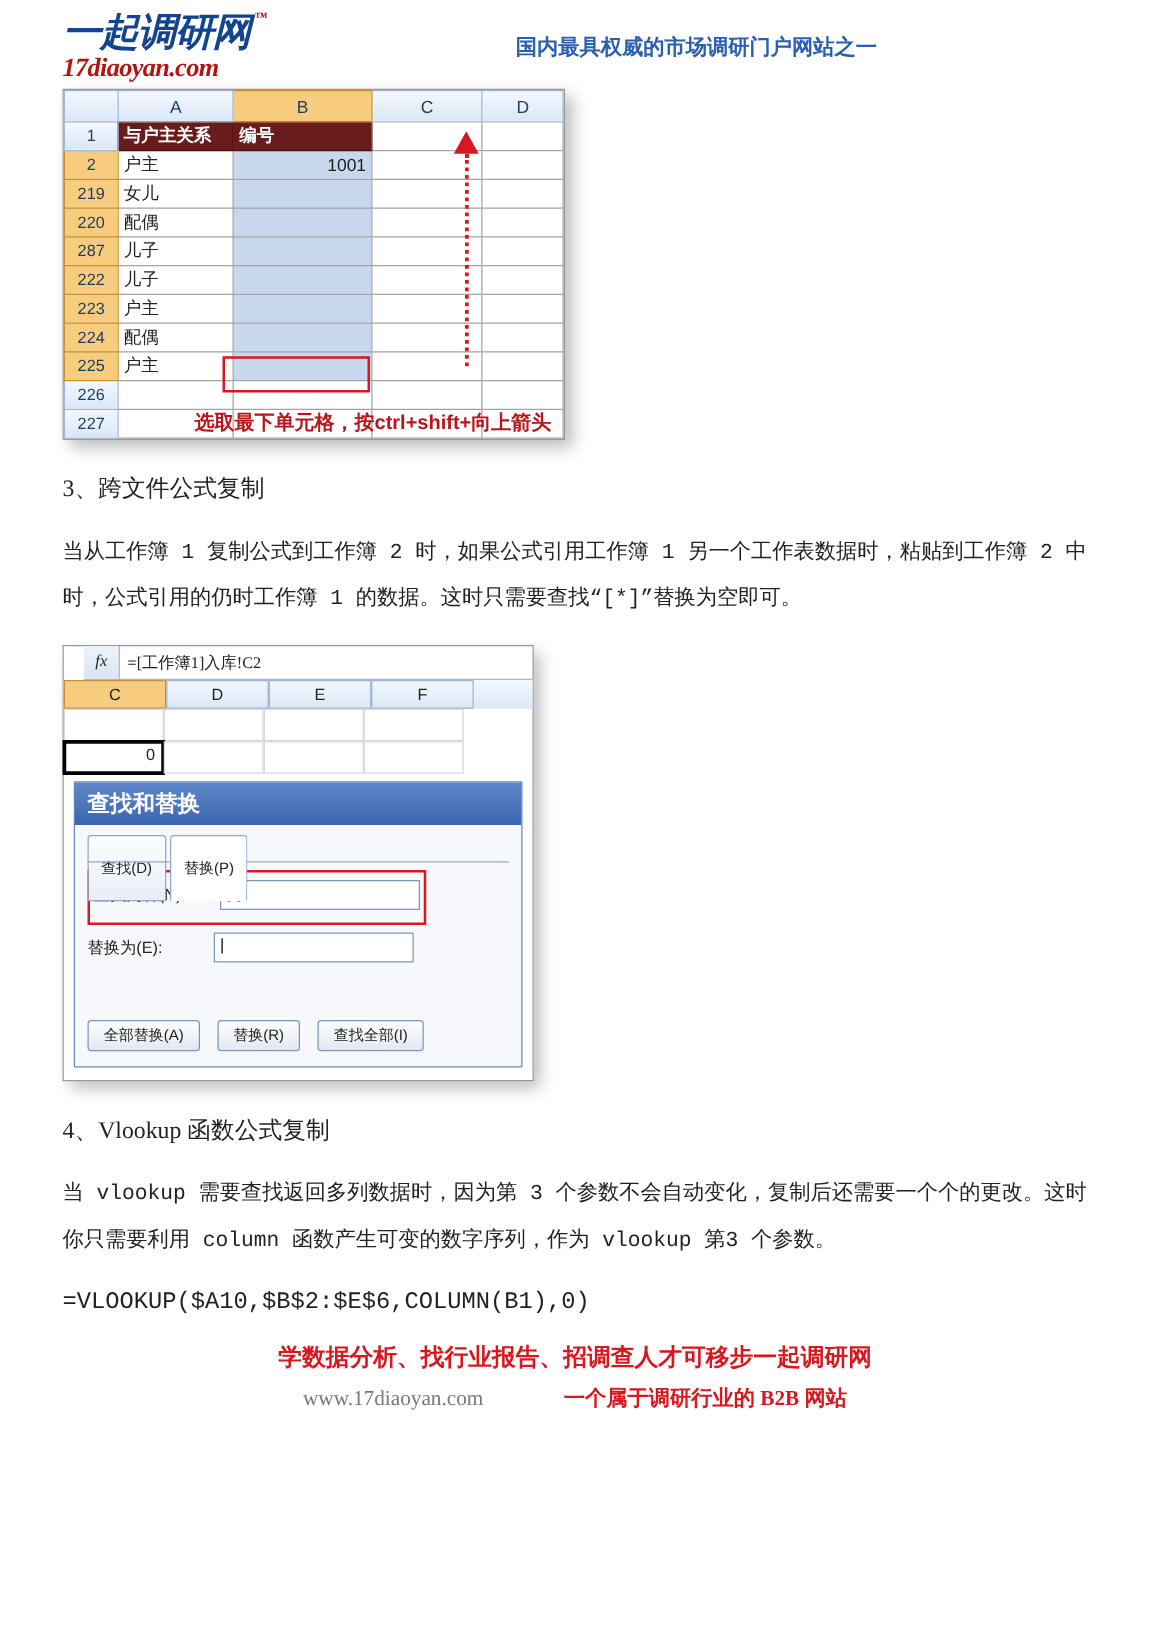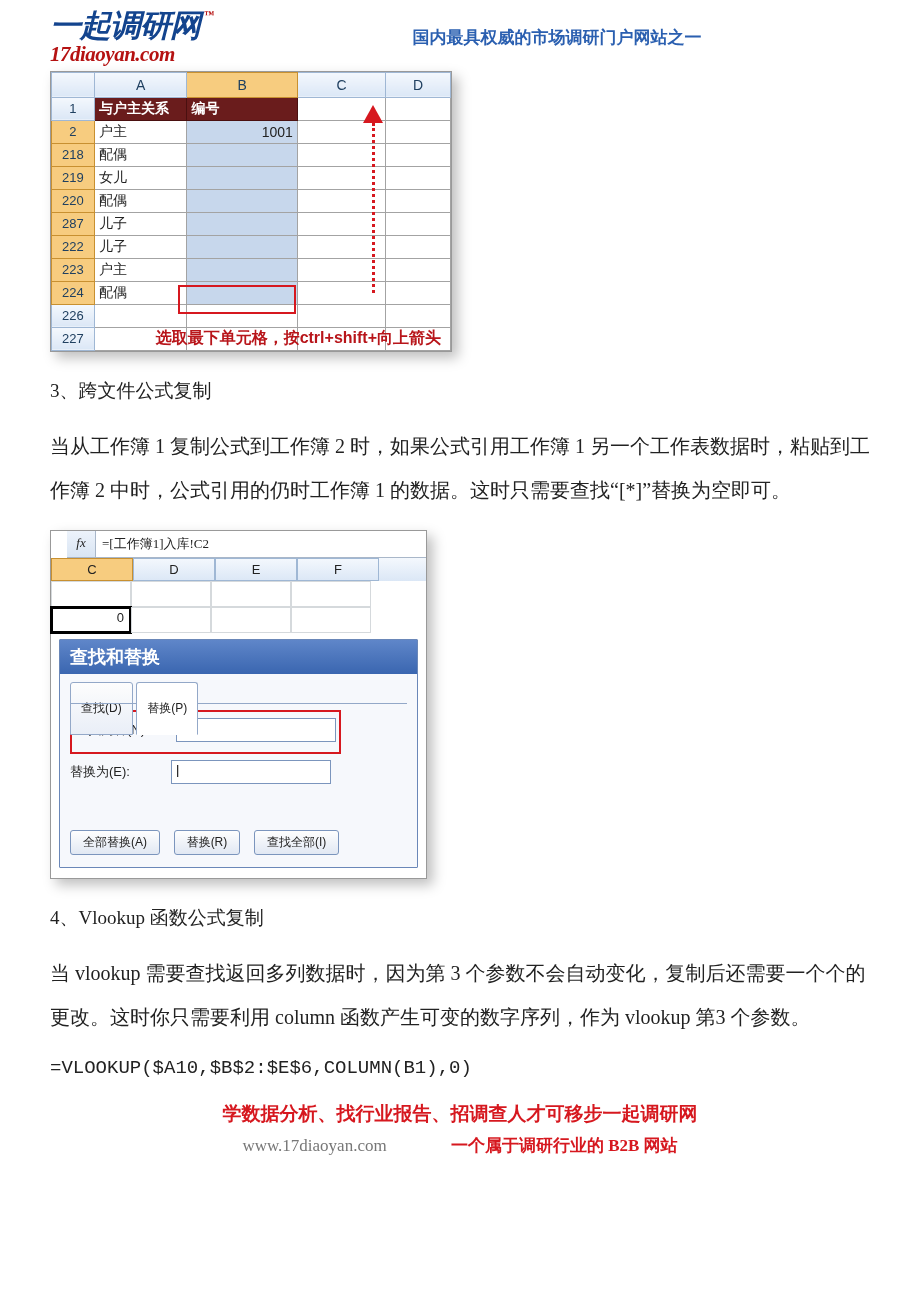--- a/index.html
+++ b/index.html
@@ -3,21 +3,21 @@
 <meta charset="utf-8">
 <style>
   body { margin:0; padding:0; font-family:"Songti SC","SimSun",serif; font-size:18px; color:#222; background:#fff; width:920px; }
   .page { padding:10px 50px 30px 50px; }
   .header { display:flex; align-items:center; justify-content:space-between; margin-bottom:6px;}
   .logo-box { line-height:1.05; position:relative; padding-right:14px;}
   .logo-cn { font-family:"STKaiti","Kaiti",serif; font-size:31px; font-weight:900; color:#13448e; font-style:italic; letter-spacing:-1px;}
   .logo-tm { position:absolute; top:0; right:0; font-size:10px; color:#b00000; font-weight:bold;}
   .logo-en { font-family:Georgia,serif; font-size:21px; font-weight:800; color:#b51212; letter-spacing:-0.5px; font-style:italic;}
   .header-tag { color:#2a5fb0; font-weight:700; font-size:17px; flex:1; text-align:center; margin-left:30px;}
-  .para { line-height:2.2; margin:20px 0 18px 0; font-size:20px; }
+  .para { line-height:2.2; margin:20px 0 18px 0; font-size:17px;font-family:Liberation Mono, monospace; }
   .heading { font-size:19px; margin:26px 0 18px 0; }
   .formula-line { font-family:"Courier New",monospace; font-size:19px; margin:16px 0 10px 0;}
   .footer { text-align:center; margin-top:18px; line-height:1.8;}
   .foot1 { color:#d6181f; font-weight:bold; font-size:19px;}
   .foot2 { font-size:17px; }
   .foot2-grey { color:#777;}
   .foot2-red { color:#d6181f; font-weight:bold; margin-left:60px;}
 
   
   .shot1 { width:400px; background:#fff; border:1px solid #999; box-shadow:6px 6px 12px rgba(0,0,0,0.25); position:relative;}
@@ -96,27 +96,20 @@
             <td class="cell"></td>
           </tr>
           <tr>
             <td class="rowhead sel">2</td>
             <td class="cell">户主</td>
             <td class="cell sel-b val-right">1001</td>
             <td class="cell"></td>
             <td class="cell"></td>
           </tr>
           <tr>
-            <td class="rowhead sel">218</td>
-            <td class="cell">配偶</td>
-            <td class="cell sel-b"></td>
-            <td class="cell"></td>
-            <td class="cell"></td>
-          </tr>
-          <tr>
             <td class="rowhead sel">219</td>
             <td class="cell">女儿</td>
             <td class="cell sel-b"></td>
             <td class="cell"></td>
             <td class="cell"></td>
           </tr>
           <tr>
             <td class="rowhead sel">220</td>
             <td class="cell">配偶</td>
             <td class="cell sel-b"></td>
@@ -140,20 +133,27 @@
           <tr>
             <td class="rowhead sel">223</td>
             <td class="cell">户主</td>
             <td class="cell sel-b"></td>
             <td class="cell"></td>
             <td class="cell"></td>
           </tr>
           <tr>
             <td class="rowhead sel">224</td>
             <td class="cell">配偶</td>
+            <td class="cell sel-b"></td>
+            <td class="cell"></td>
+            <td class="cell"></td>
+          </tr>
+          <tr>
+            <td class="rowhead sel">225</td>
+            <td class="cell">户主</td>
             <td class="cell sel-b"></td>
             <td class="cell"></td>
             <td class="cell"></td>
           </tr>
           <tr>
             <td class="rowhead">226</td>
             <td class="cell"></td>
             <td class="cell"></td>
             <td class="cell"></td>
             <td class="cell"></td>

